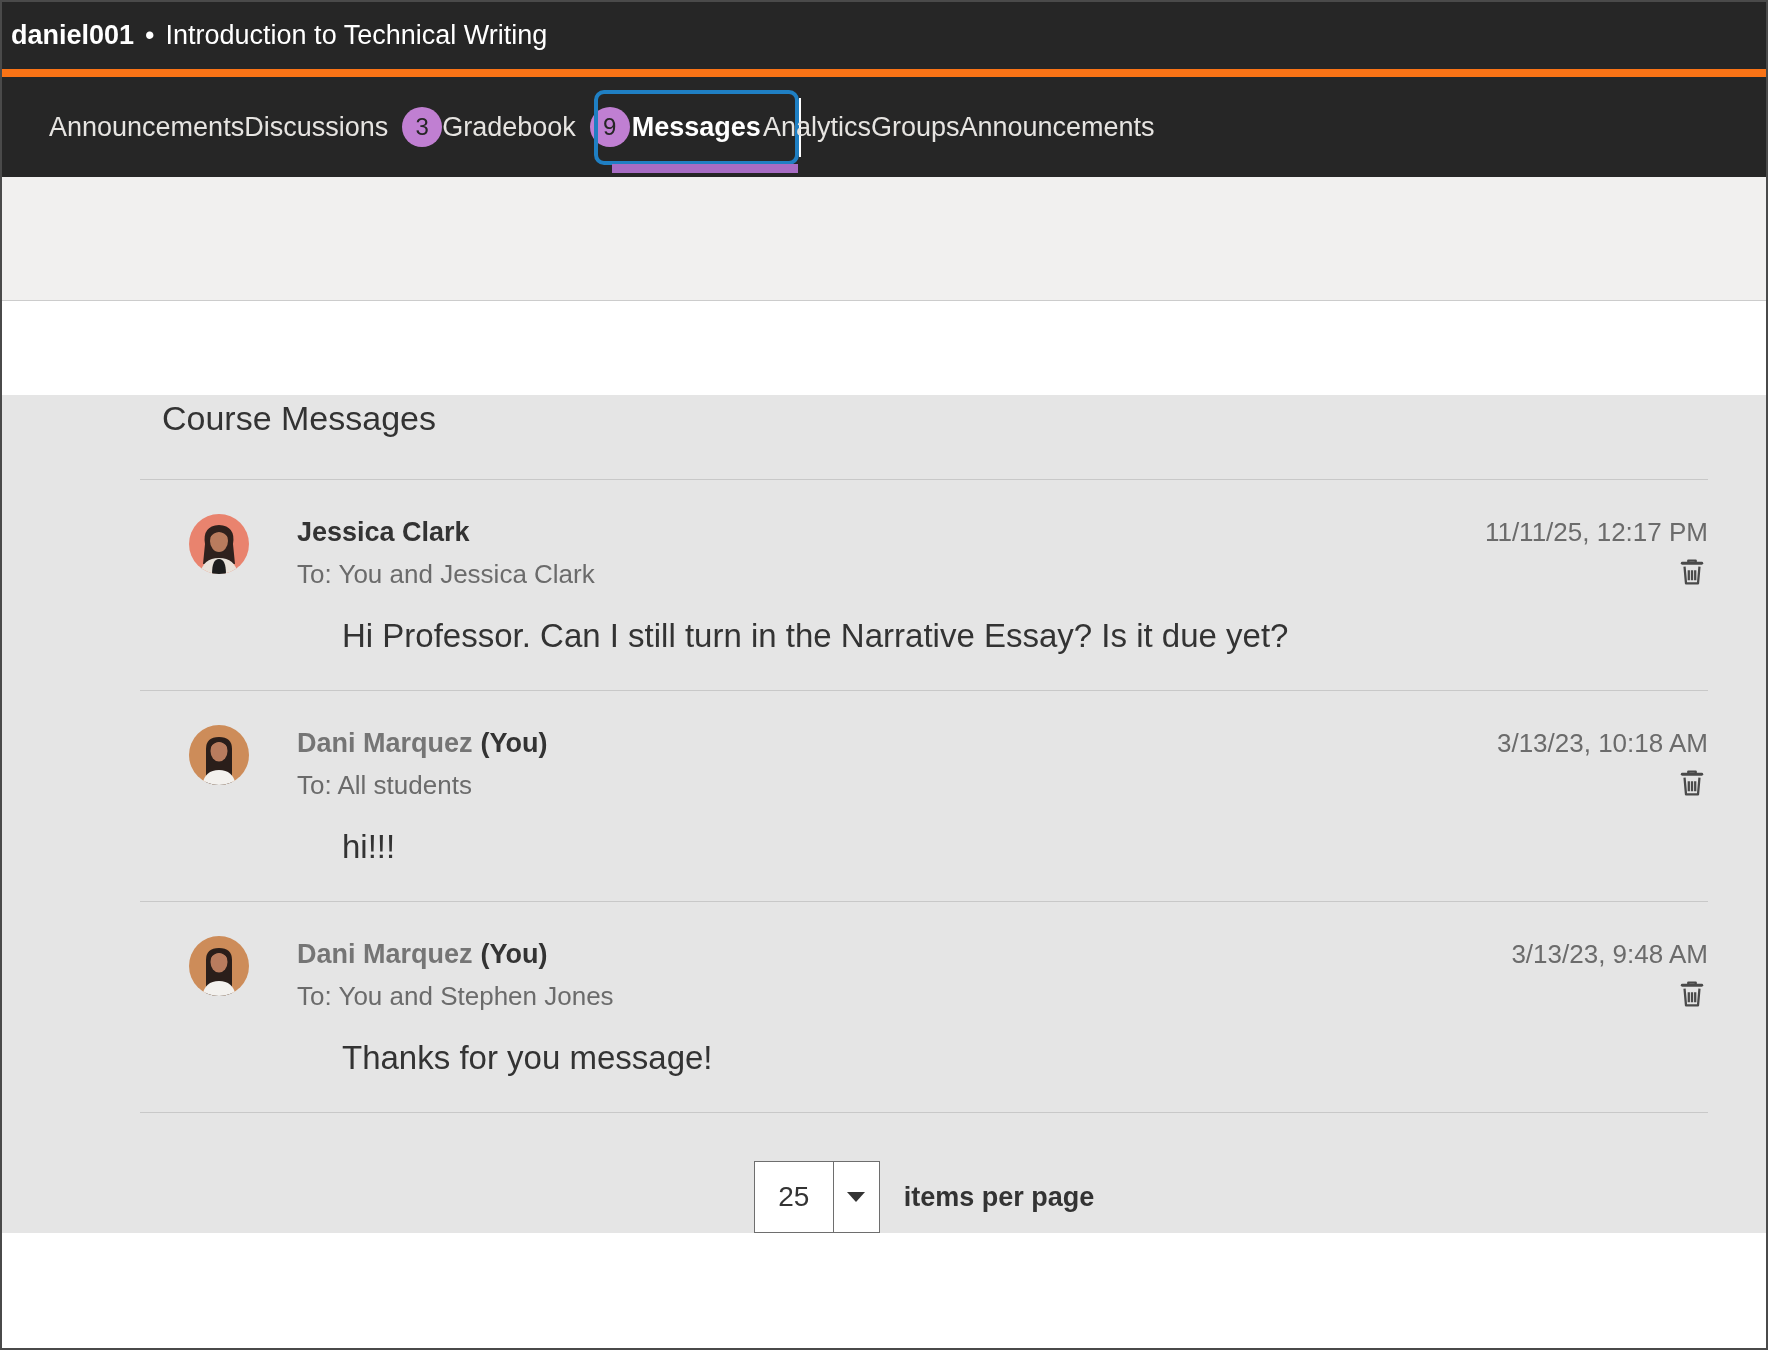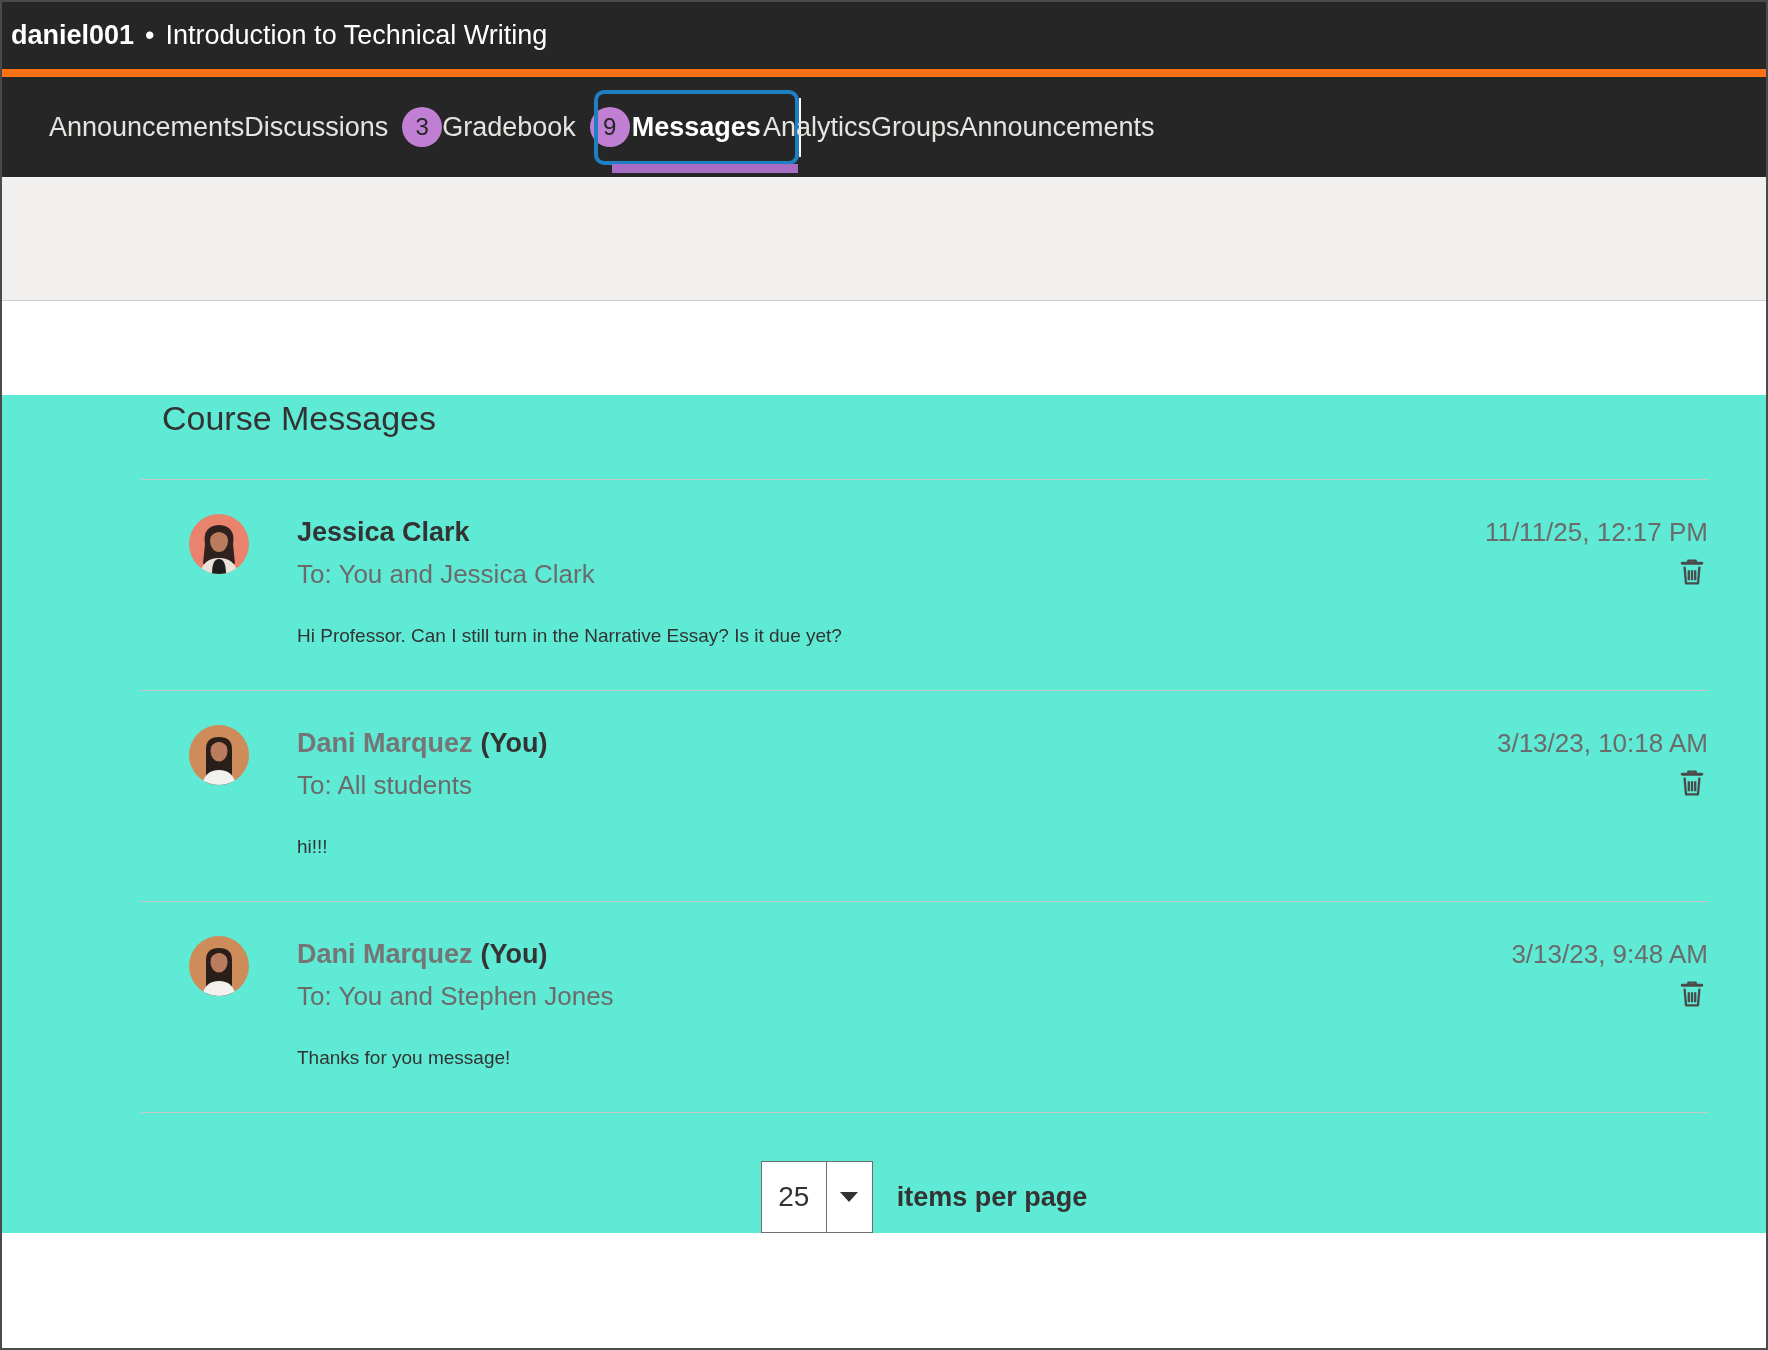--- a/index.html
+++ b/index.html
@@ -19,42 +19,42 @@
   .badge { display:inline-flex; align-items:center; justify-content:center; width:40px; height:40px; border-radius:50%;
            background:#c07fd2; color:#262626; font-size:24px; margin-left:14px; }
   .nav-tab.active { border:4px solid #1f7fc3; border-radius:10px; padding:18px 34px; font-weight:700; color:#fff; margin:0 -36px; }
   .active-underline { position:absolute; left:14px; right:-3px; bottom:-12px; height:9px; background:#a76cc4; }
   .tab-sep { position:absolute; right:-6px; top:4px; bottom:4px; width:2px; background:#fff; }
 
   
   .subheader { height:124px; background:#f1f0ef; border-bottom:1px solid #cccccc; }
 
   
-  .content { padding:0 58px 0 138px; background:#5eead4; }
+  .content { padding:0 58px 0 138px; background:#e5e5e5; }
   .page-title { font-size:34px; color:#333; font-weight:400; margin-top:94px; margin-left:22px; line-height:46px; }
 
   .msg-list { margin-top:38px; border-bottom:1px solid #c8c8c8; }
   .msg-row { display:flex; border-top:1px solid #c8c8c8; padding:34px 0 36px 49px; }
   .avatar { width:60px; height:60px; border-radius:50%; overflow:hidden; flex-shrink:0; }
   .avatar svg { display:block; }
   .msg-main { flex:1; margin-left:48px; min-width:0; }
   .msg-top { display:flex; justify-content:space-between; align-items:flex-start; }
   .sender-line { font-size:27px; line-height:36px; }
   .sender { font-weight:700; color:#333; }
   .sender.muted { color:#757575; font-weight:600; }
   .sender-suffix { font-weight:700; color:#333; margin-left:8px; }
   .recipients { font-size:26px; line-height:36px; color:#6b6b6b; margin-top:6px; }
   .msg-meta { text-align:right; flex-shrink:0; margin-left:24px; }
   .timestamp { font-size:26px; line-height:36px; color:#6b6b6b; }
   .trash-btn { margin-top:6px; display:inline-block; cursor:pointer; background:none; border:none; }
-  .msg-body { font-size:19px; color:#333; margin-top:26px; line-height:36px; }
+  .msg-body { font-size:33px; color:#333; margin-top:26px; line-height:36px;margin-left:45px; }
 
   
   .pagination { display:flex; align-items:center; justify-content:center; margin-top:48px; gap:24px; }
-  .page-size { display:flex; width:112px; height:72px; border:1px solid #6e6e6e; cursor:pointer; background:#fff; }
+  .page-size { display:flex; width:126px; height:72px; border:1px solid #6e6e6e; cursor:pointer; background:#fff; }
   .page-size .num { flex:1; display:flex; align-items:center; justify-content:center; font-size:28px; color:#333; }
   .page-size .caret-sect { width:46px; border-left:1px solid #6e6e6e; display:flex; align-items:center; justify-content:center; }
   .caret { width:0; height:0; border-left:9px solid transparent; border-right:9px solid transparent; border-top:10px solid #333; }
   .pp-label { font-size:27px; font-weight:600; color:#333; }
 </style>
 </head>
 <body>
 
 <div class="frame">
 

